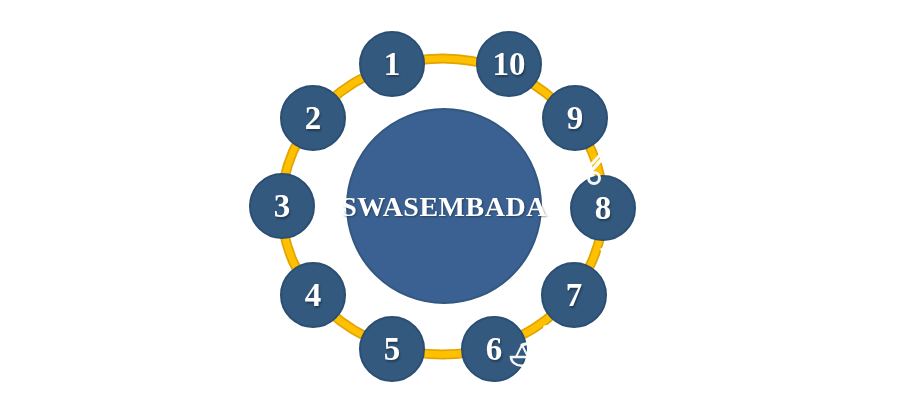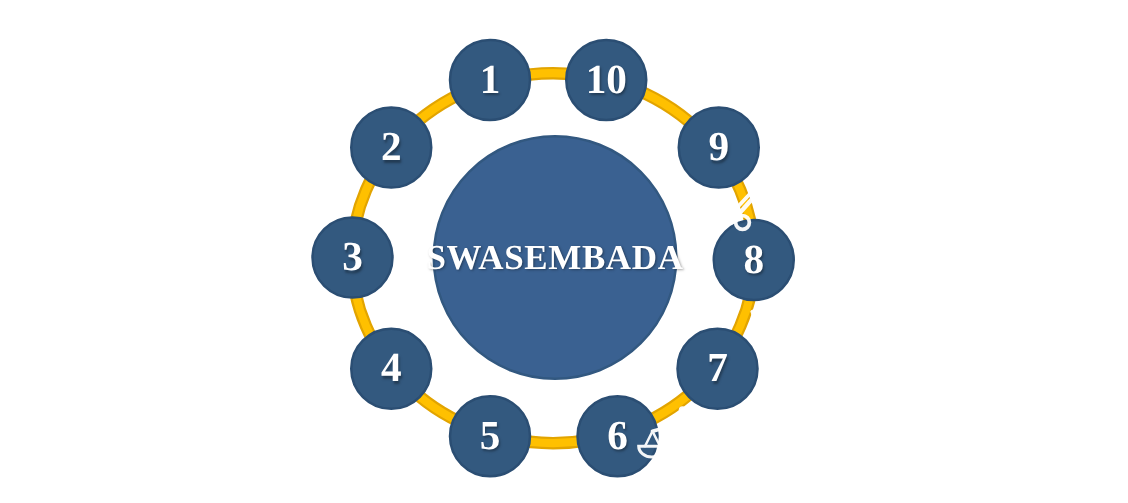--- a/index.html
+++ b/index.html
@@ -59,21 +59,21 @@
   }
   .n1  { left: 359px; top: 31px;  }
   .n2  { left: 280px; top: 85px;  }
   .n3  { left: 249px; top: 173px; }
   .n4  { left: 280px; top: 262px; }
   .n5  { left: 359px; top: 316px; }
   .n6  { left: 461px; top: 316px; }
   .n7  { left: 541px; top: 262px; }
   .n8  { left: 570px; top: 175px; }
   .n9  { left: 542px; top: 85px;  }
-  .n10 { left: 452px; top: 31px;  }
+  .n10 { left: 476px; top: 31px;  }
 
   .deco {
     position: absolute;
     z-index: 4;
     opacity: 0.95;
   }
   .deco * { stroke: var(--icon, #FFFFFF); }
   .deco .fillw { fill: var(--icon, #FFFFFF); stroke: none; }
   .deco .nofill { fill: none; }
   .icon-growth  { left: 306px; top: 326px; }

